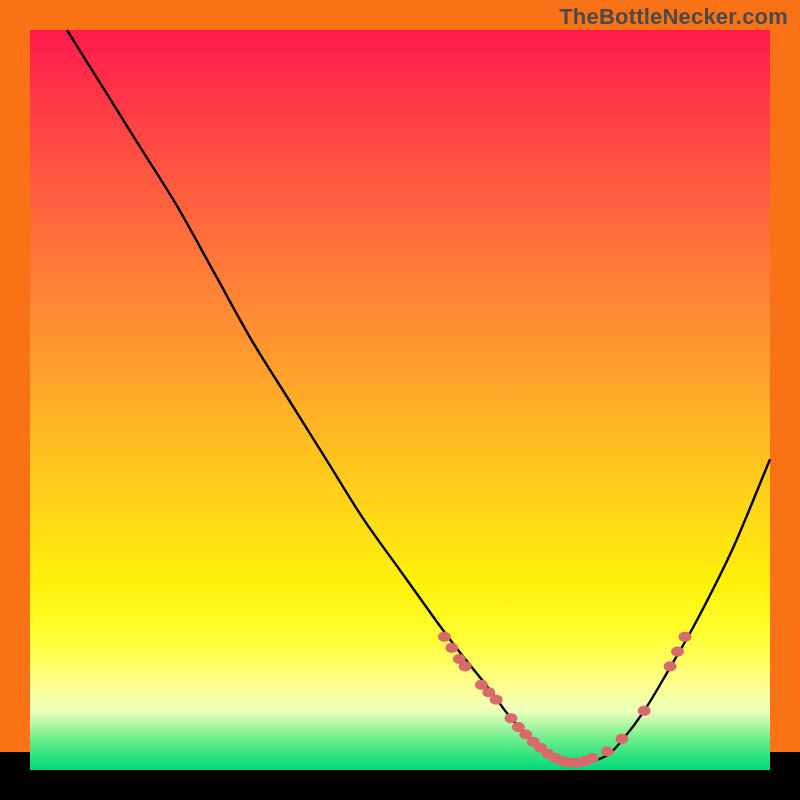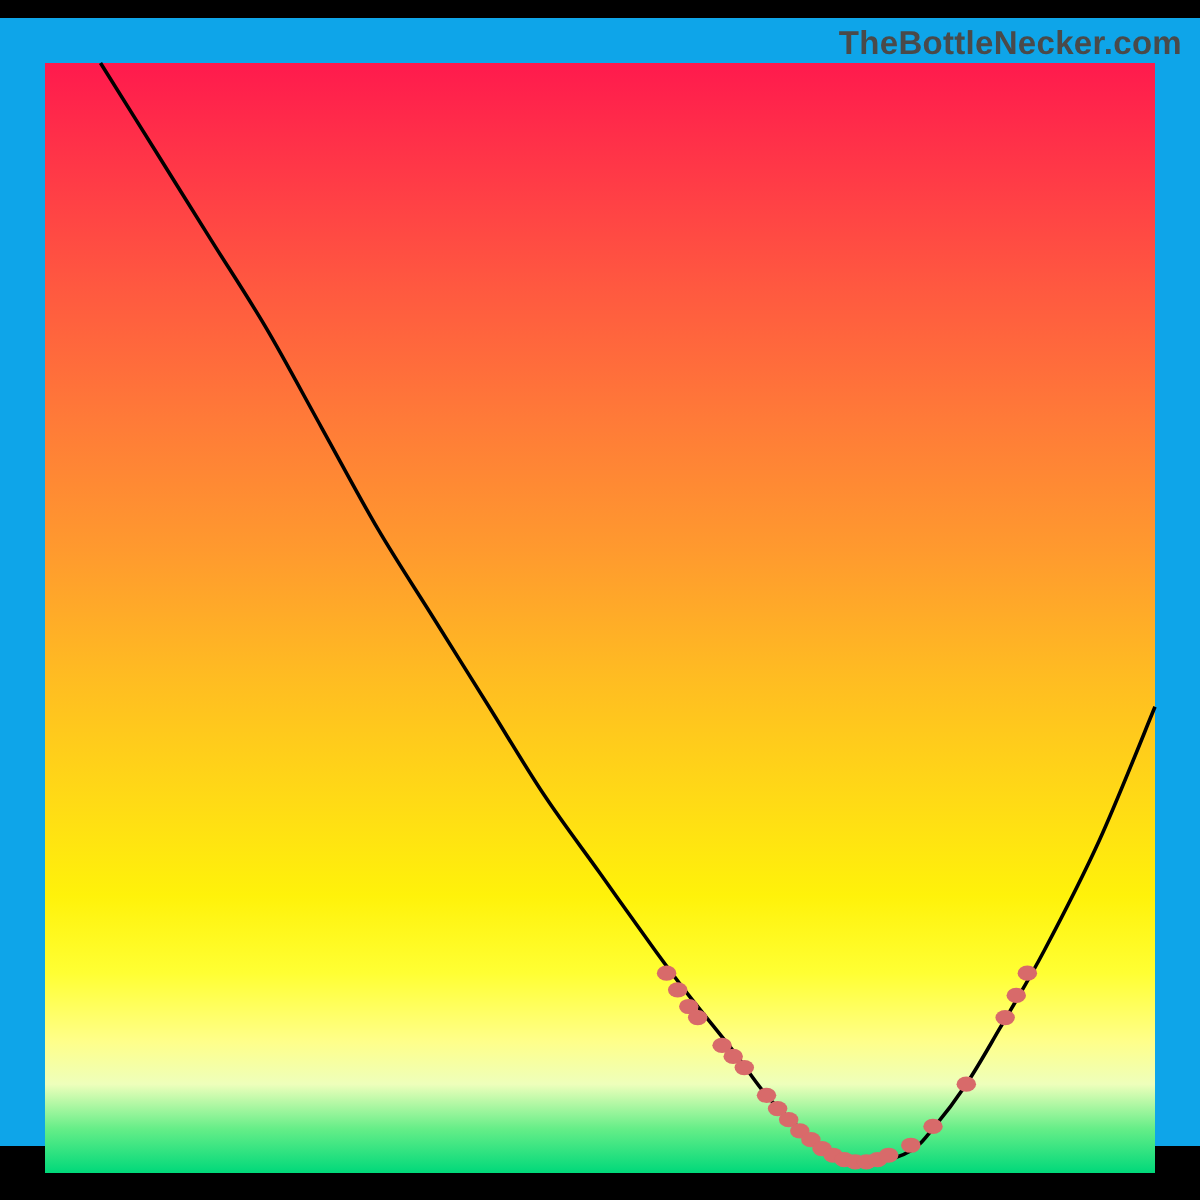--- a/index.html
+++ b/index.html
@@ -7,24 +7,24 @@
     padding: 0;
     width: 800px;
     height: 800px;
     background: #000;
     overflow: hidden;
     font-family: Arial, Helvetica, sans-serif;
   }
   .frame {
     position: absolute;
     left: 0;
-    top: 12px;
+    top: 0;
     width: 800px;
     height: 752px;
-    background: #0ea5e9;
+    background: #f97316;
   }
   .plot-area {
     position: absolute;
     left: 30px;
     top: 30px;
     width: 740px;
     height: 740px;
     background: linear-gradient(to bottom,
       #ff1a4d 0%,
       #ff3348 8%,

